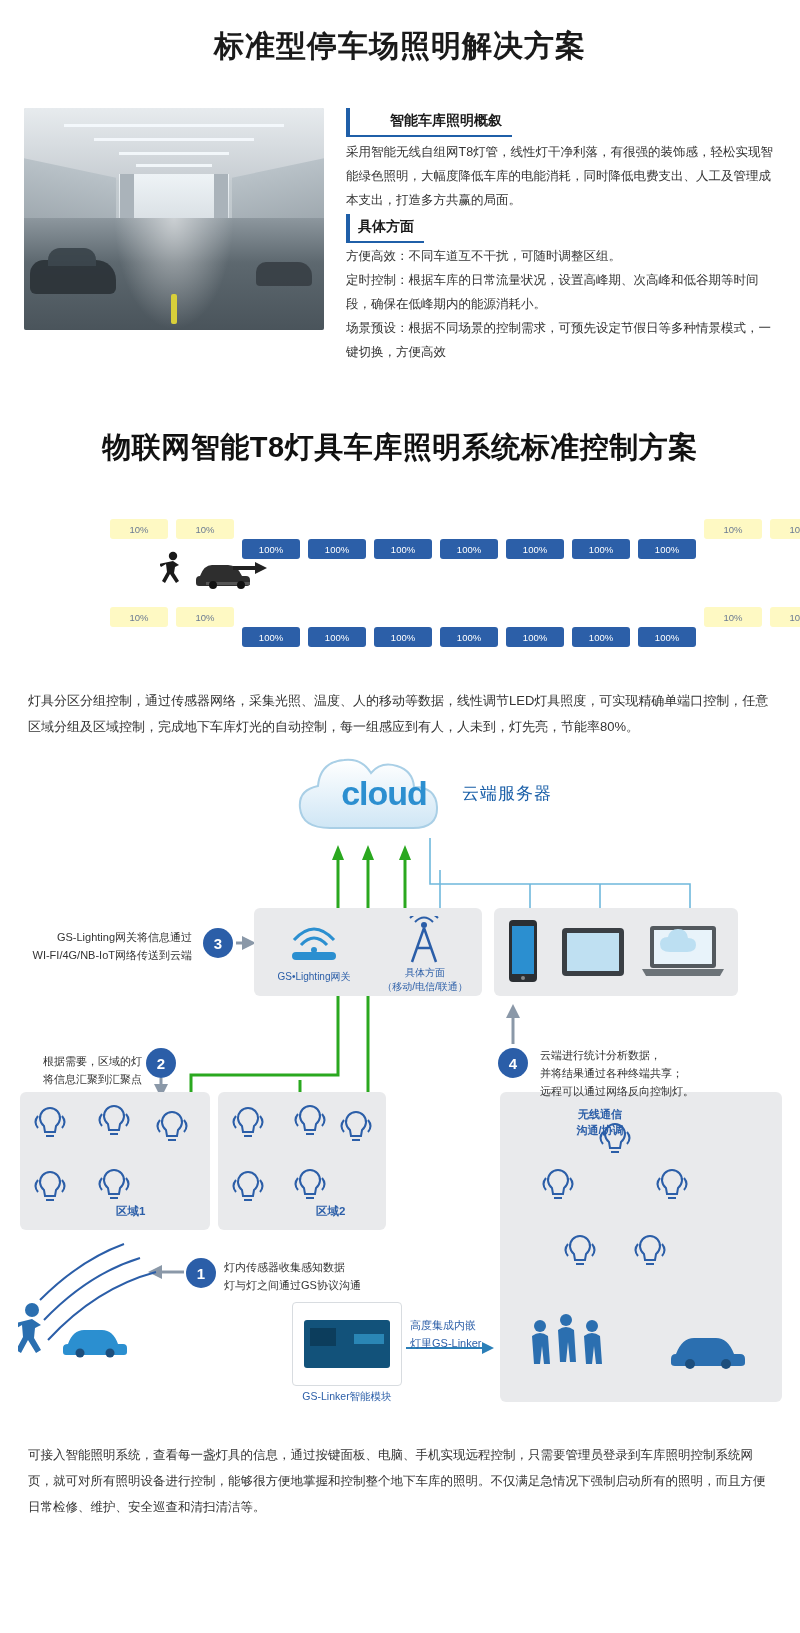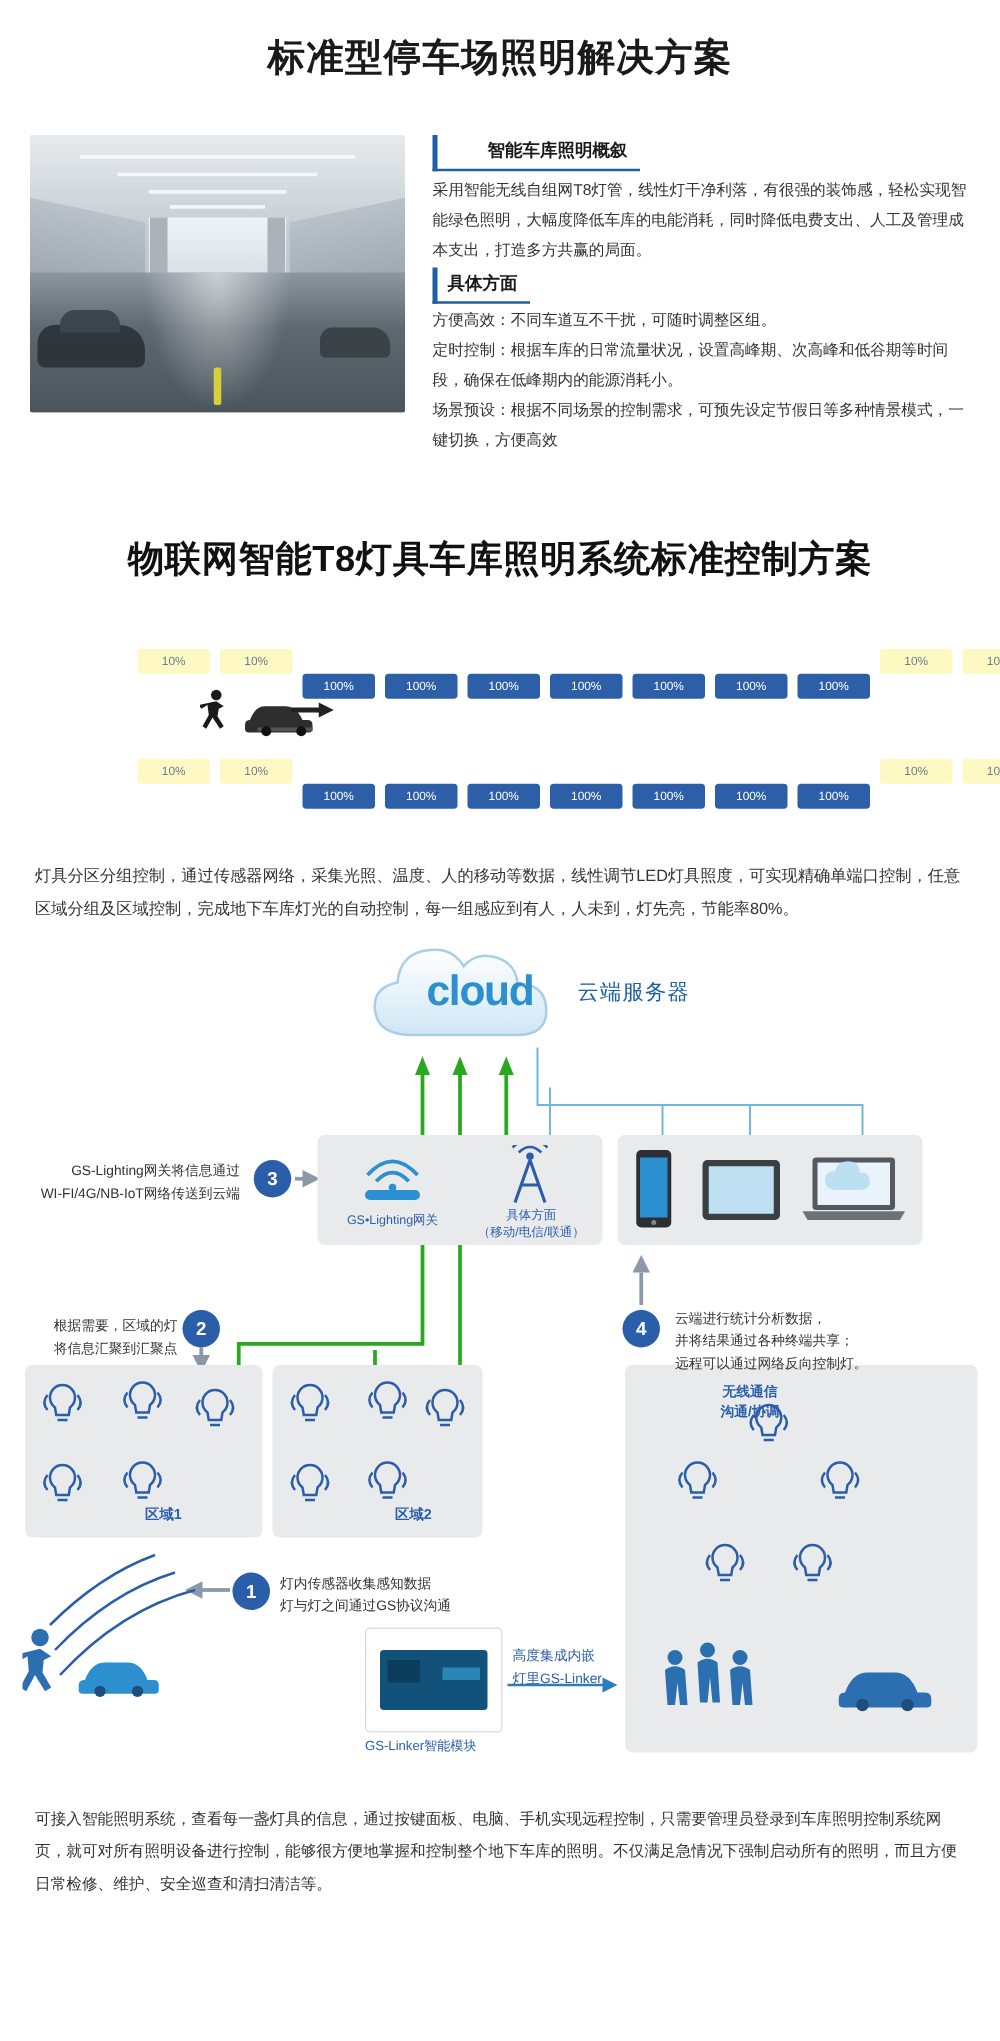--- a/index.html
+++ b/index.html
@@ -187,21 +187,21 @@
     position: absolute; left: 292px; top: 1302px;
     width: 110px; height: 84px;
     background: #fff; border:1px solid #d8dce0; border-radius:4px;
     display:flex; align-items:center; justify-content:center;
   }
   .pcb {
     width: 86px; height: 48px; background:#12527a; border-radius:3px; position:relative;
   }
   .pcb:before{content:"";position:absolute;left:6px;top:8px;width:26px;height:18px;background:#0c3d5c;}
   .pcb:after{content:"";position:absolute;right:6px;top:14px;width:30px;height:10px;background:#2a86b5;}
-  #module-caption { position:absolute; left:292px; top:1390px; width:110px; text-align:left;
+  #module-caption { position:absolute; left:292px; top:1390px; width:110px; text-align:center;
     font-size:10.5px; color:#2b5ea8; }
 
   .mesh-title {
     position:absolute; left:510px; top:1106px; width:180px; text-align:center;
     font-size:11px; color:#2b5ea8; line-height:16px;font-weight:bold;
   }
 
   #bottom-text {
     position: absolute; left: 28px; top: 1442px; width: 748px;
     font-size: 12.5px; line-height: 26px; color: #333;

